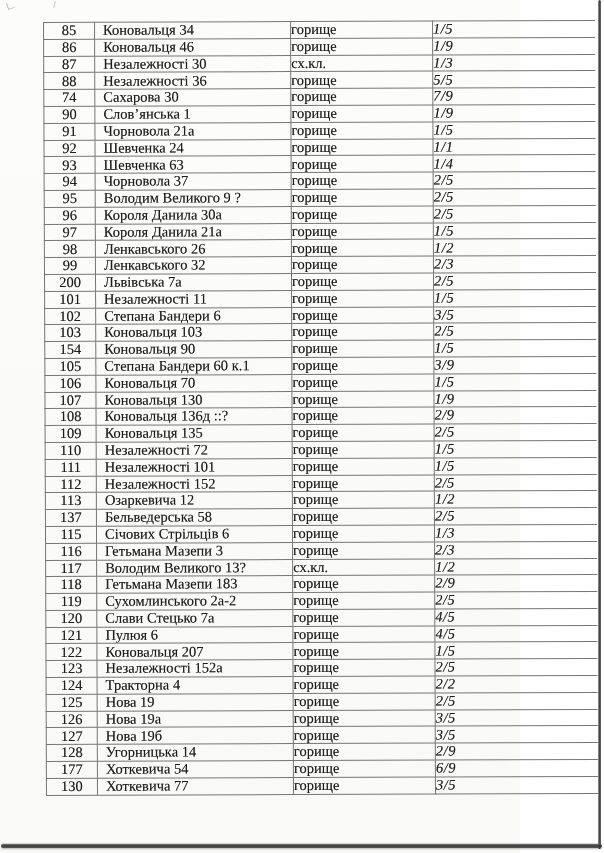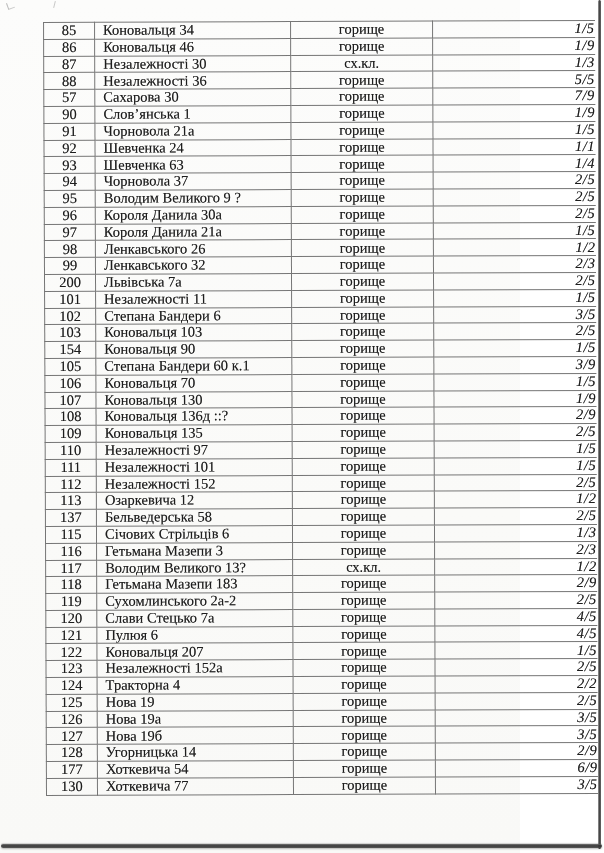--- a/index.html
+++ b/index.html
@@ -59,24 +59,24 @@
     border: 1px solid #767676;
     font-size: 14.5px;
     line-height: 15.5px;
     color: #1d1d1d;
     white-space: nowrap;
     overflow: hidden;
     text-shadow: 0 0 0.5px rgba(30,30,30,0.55);
     vertical-align: middle;
   }
   .addr-table td.c-num  { text-align: center; }
-  .addr-table td.c-addr { text-align: left; padding-left: 8px; border-radius: 8px; }
-  .addr-table td.c-loc  { text-align: center; }
+  .addr-table td.c-addr { text-align: left; padding-left: 8px; }
+  .addr-table td.c-loc  { text-align: left; }
   .addr-table td.c-frac {
-    text-align: right;
+    text-align: left;
     font-style: italic;
     letter-spacing: 0.5px;
     border-right: none; 
   }
 </style>
 </head>
 <body>
 
 <div class="scan-page">
   <div class="pencil-mark m1"></div>
@@ -108,21 +108,21 @@
     <td class="c-loc">сх.кл.</td>
     <td class="c-frac">1/3</td>
   </tr>
         <tr>
     <td class="c-num">88</td>
     <td class="c-addr">Незалежності 36</td>
     <td class="c-loc">горище</td>
     <td class="c-frac">5/5</td>
   </tr>
         <tr>
-    <td class="c-num">57</td>
+    <td class="c-num">74</td>
     <td class="c-addr">Сахарова 30</td>
     <td class="c-loc">горище</td>
     <td class="c-frac">7/9</td>
   </tr>
         <tr>
     <td class="c-num">90</td>
     <td class="c-addr">Слов’янська 1</td>
     <td class="c-loc">горище</td>
     <td class="c-frac">1/9</td>
   </tr>
@@ -235,21 +235,21 @@
     <td class="c-frac">2/9</td>
   </tr>
         <tr>
     <td class="c-num">109</td>
     <td class="c-addr">Коновальця 135</td>
     <td class="c-loc">горище</td>
     <td class="c-frac">2/5</td>
   </tr>
         <tr>
     <td class="c-num">110</td>
-    <td class="c-addr">Незалежності 97</td>
+    <td class="c-addr">Незалежності 72</td>
     <td class="c-loc">горище</td>
     <td class="c-frac">1/5</td>
   </tr>
         <tr>
     <td class="c-num">111</td>
     <td class="c-addr">Незалежності 101</td>
     <td class="c-loc">горище</td>
     <td class="c-frac">1/5</td>
   </tr>
         <tr>

